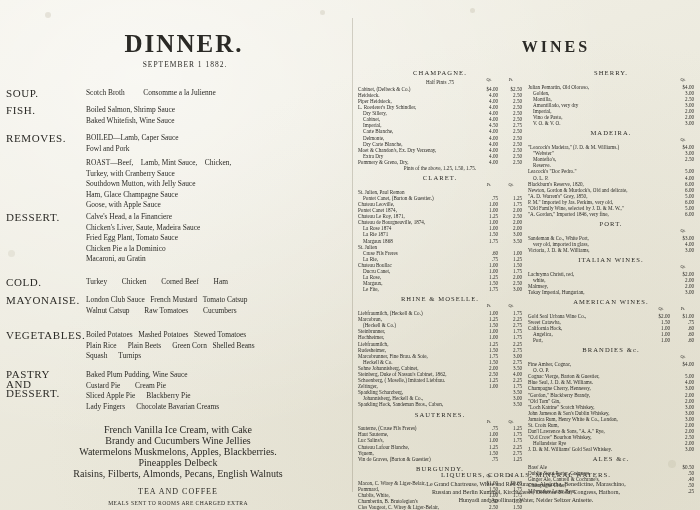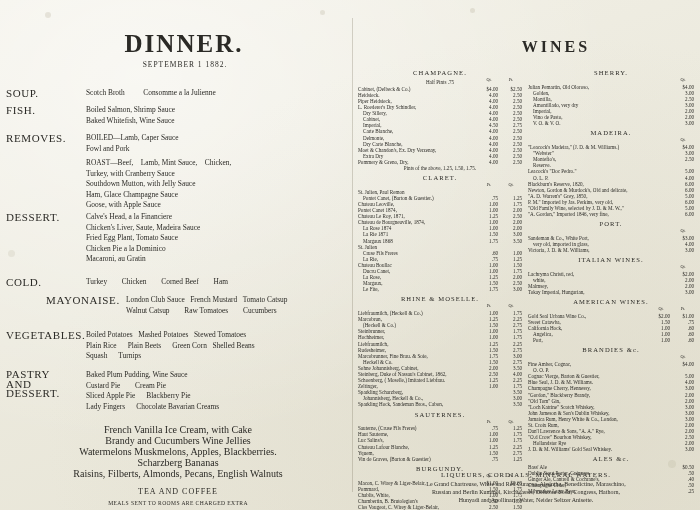--- a/index.html
+++ b/index.html
@@ -241,21 +241,21 @@
       </div>
     </div>
 
     <div class="course-block" style="top:277px;">
       <div class="course-label">COLD.</div>
       <div class="course-items">
         <div class="item-row">Turkey        Chicken        Corned Beef        Ham</div>
       </div>
     </div>
 
-    <div class="course-block" style="top:295px;margin-left:40px;">
+    <div class="course-block" style="top:295px;">
       <div class="course-label">MAYONAISE.</div>
       <div class="course-items">
         <div class="item-row">London Club Sauce   French Mustard   Tomato Catsup</div>
         <div class="item-row">Walnut Catsup        Raw Tomatoes        Cucumbers</div>
       </div>
     </div>
 
     <div class="course-block" style="top:330px;">
       <div class="course-label">VEGETABLES.</div>
       <div class="course-items">
@@ -273,21 +273,21 @@
         <div class="item-row">Custard Pie        Cream Pie</div>
         <div class="item-row">Sliced Apple Pie      Blackberry Pie</div>
         <div class="item-row">Lady Fingers      Chocolate Bavarian Creams</div>
       </div>
     </div>
 
     <div class="center-block" style="top:424px;">
       <div>French Vanilla Ice Cream, with Cake</div>
       <div>Brandy and Cucumbers Wine Jellies</div>
       <div>Watermelons   Muskmelons,   Apples,   Blackberries.</div>
-      <div>Scharzberg        Bananas</div>
+      <div>Pineapples        Delbeck</div>
       <div>Raisins, Filberts, Almonds, Pecans, English Walnuts</div>
     </div>
 
     <div class="tea" style="top:487px;">TEA AND COFFEE</div>
     <div class="footnote" style="top:500px;">MEALS SENT TO ROOMS ARE CHARGED EXTRA</div>
   </div>
 
   <div class="right">
 
     <div class="wines-title">WINES</div>

